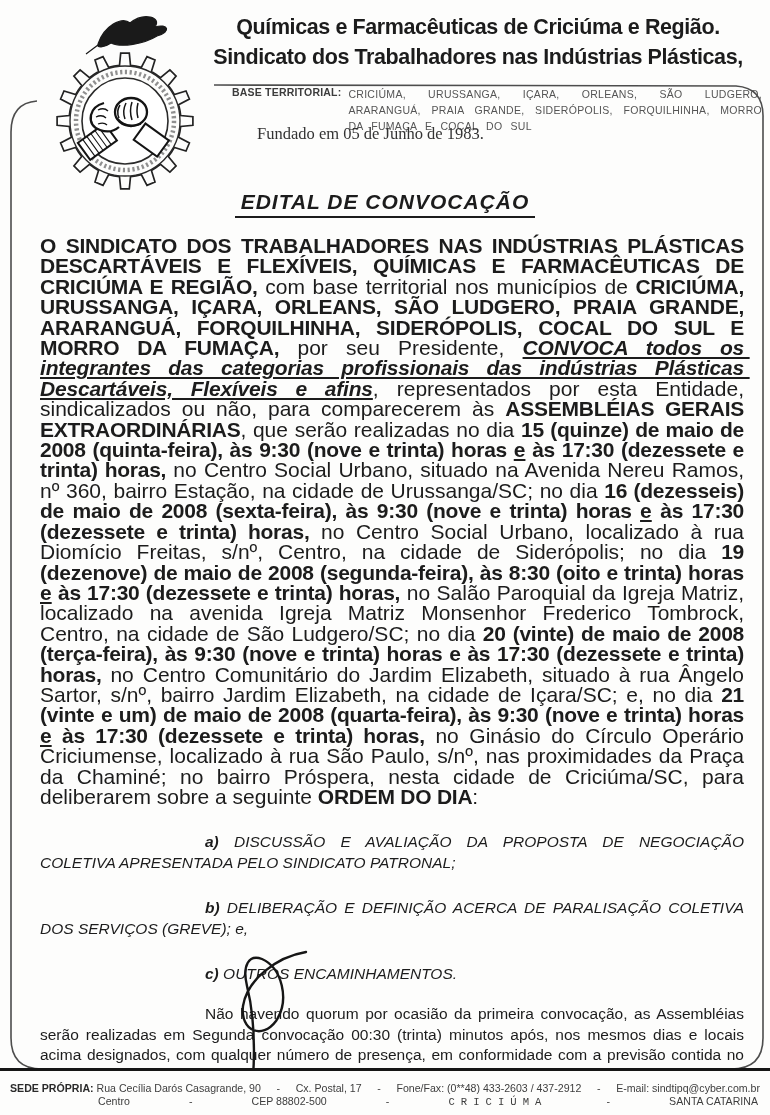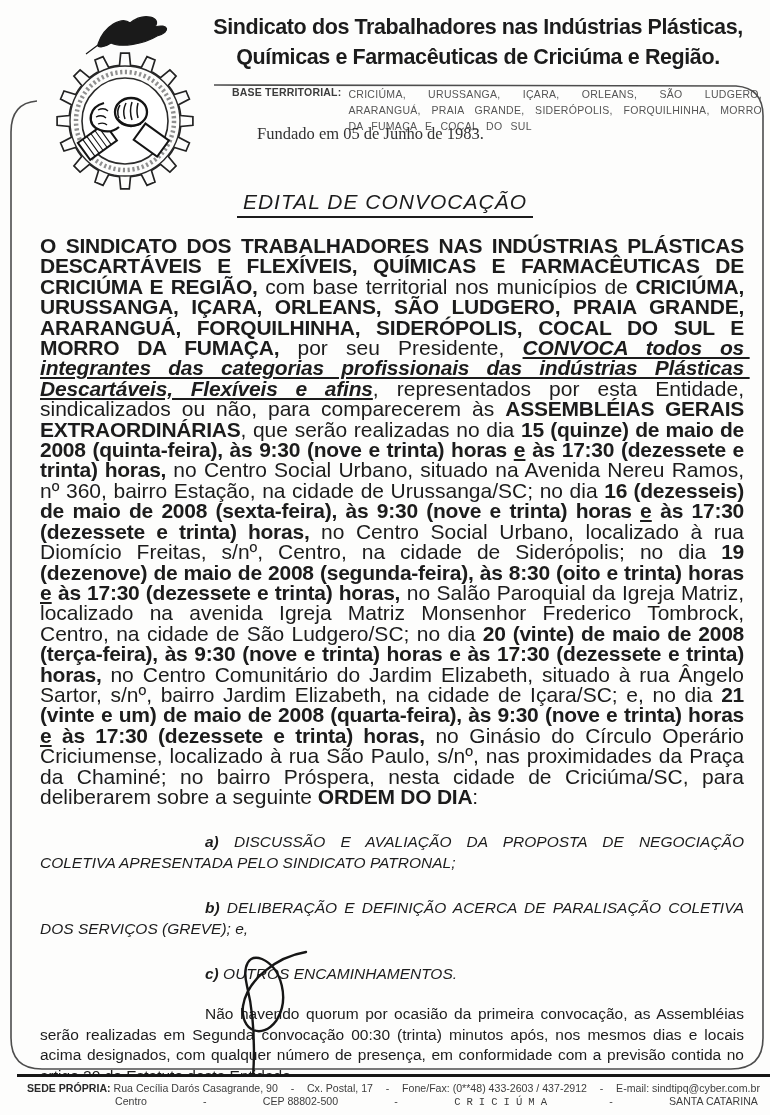--- a/index.html
+++ b/index.html
@@ -22,21 +22,21 @@
     text-align:center;font-weight:700;font-size:21.5px;line-height:30px;
     letter-spacing:-0.4px;
   }
   .base-row{position:absolute;left:206px;top:86px;width:556px;display:flex;gap:7px;}
   .base-label{font-weight:700;font-size:10.5px;color:#3c3c3c;white-space:nowrap;letter-spacing:0.2px;margin-left:26px;}
   .base-text{font-size:10.5px;color:#555;line-height:16px;text-align:justify;word-spacing:5px;letter-spacing:0.3px;}
   .founded{position:absolute;left:257px;top:124px;font-family:"Liberation Serif","DejaVu Serif",serif;font-size:16.5px;color:#333;}
   
   .doc-title{
     margin:4px auto 0;width:fit-content;
-    font-size:21px;font-weight:400;font-style:italic;letter-spacing:1px;
+    font-size:21px;font-weight:700;font-style:italic;letter-spacing:1px;
     border-bottom:2.5px solid #1c1c1c;padding:0 6px 2px;
   }
   .body-par{
     margin:18px 26px 0 40px;
     font-size:21px;line-height:20.4px;text-align:justify;
   }
   .run{white-space:pre-wrap;}
   .run.b{font-weight:700;letter-spacing:-0.25px;}
   .run.bu{font-weight:700;text-decoration:underline;text-underline-offset:2px;}
   .run.biu{font-weight:700;font-style:italic;text-decoration:underline;text-underline-offset:2px;letter-spacing:-0.2px;}
@@ -50,23 +50,23 @@
     margin:20px 26px 0 40px;
     font-size:15.5px;line-height:20.4px;text-align:justify;text-indent:165px;
   }
   .date-line{margin:23px 26px 0 205px;font-size:15.5px;}
   .date-emph{font-weight:700;font-style:italic;text-decoration:underline;text-underline-offset:2px;}
   .sign-block{margin:56px 0 0 205px;width:fit-content;text-align:left;}
   .signer-name{font-weight:700;font-size:17px;letter-spacing:-0.2px;}
   .signer-role{font-weight:700;font-size:16px;margin-top:3px;}
   
   .footer{
-    position:absolute;left:17px;right:0;bottom:0;height:33px;
+    position:absolute;left:0;right:0;bottom:0;height:33px;
     border-top:3px solid #161616;background:#fdfdfc;z-index:7;
-    padding-top:5px;color:#3d3d3d;
+    padding-top:11px;color:#3d3d3d;
   }
   .f-line1{display:flex;justify-content:space-between;align-items:baseline;padding:0 10px;font-size:10.6px;white-space:nowrap;}
   .f-line1 .f-label{font-weight:700;color:#2a2a2a;}
   .f-line2{display:flex;justify-content:space-between;align-items:baseline;padding:1px 12px 0 98px;font-size:10.6px;}
   .f-city{letter-spacing:6px;font-family:Liberation Mono, monospace;}
   .sep{color:#444;}
 </style>
 </head>
 <body>
 
@@ -99,22 +99,22 @@
         <ellipse cx="107" cy="104" rx="16" ry="14" stroke-width="2.3"></ellipse>
         <path d="M96 97 q-4 6 -1 13 M102 95 q-4 8 -1 16 M108 94 q-3 9 0 18 M114 95 q-2 8 0 15" fill="none" stroke-width="1.5"></path>
         <path d="M93 110 q9 11 24 6" fill="none" stroke-width="1.8"></path>
         <path d="M74 102 q6 -3 10 1 M72 109 q6 -3 10 1 M74 116 q6 -2 9 1" fill="none" stroke-width="1.3"></path>
       </g>
 
       <path d="M74 36 C 80 18, 98 8, 106 15 C 120 4, 138 9, 131 19 C 144 15, 148 24, 133 28 C 120 36, 97 40, 87 35 C 80 40, 72 40, 74 36 Z M74 37 L 62 46" fill="#1a1a1a" stroke="#1a1a1a" stroke-width="1.2"></path>
     </svg>
 
     <div class="org-title">
+      <div>Químicas e Farmacêuticas de Criciúma e Região.</div>
       <div>Sindicato dos Trabalhadores nas Indústrias Plásticas,</div>
-      <div>Químicas e Farmacêuticas de Criciúma e Região.</div>
     </div>
 
     <div class="base-row">
       <span class="base-label">BASE TERRITORIAL:</span>
       <span class="base-text">CRICIÚMA, URUSSANGA, IÇARA, ORLEANS, SÃO LUDGERO, ARARANGUÁ, PRAIA GRANDE, SIDERÓPOLIS, FORQUILHINHA, MORRO DA FUMAÇA E COCAL DO SUL</span>
     </div>
 
     <div class="founded">Fundado em 05 de Junho de 1983.</div>
   </div>
 

